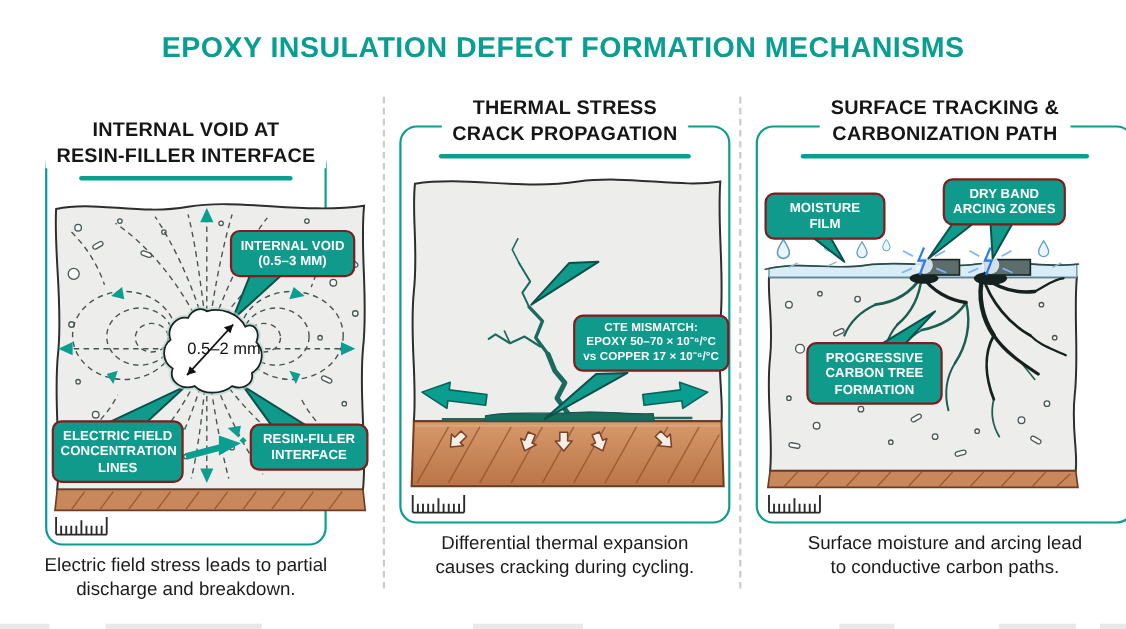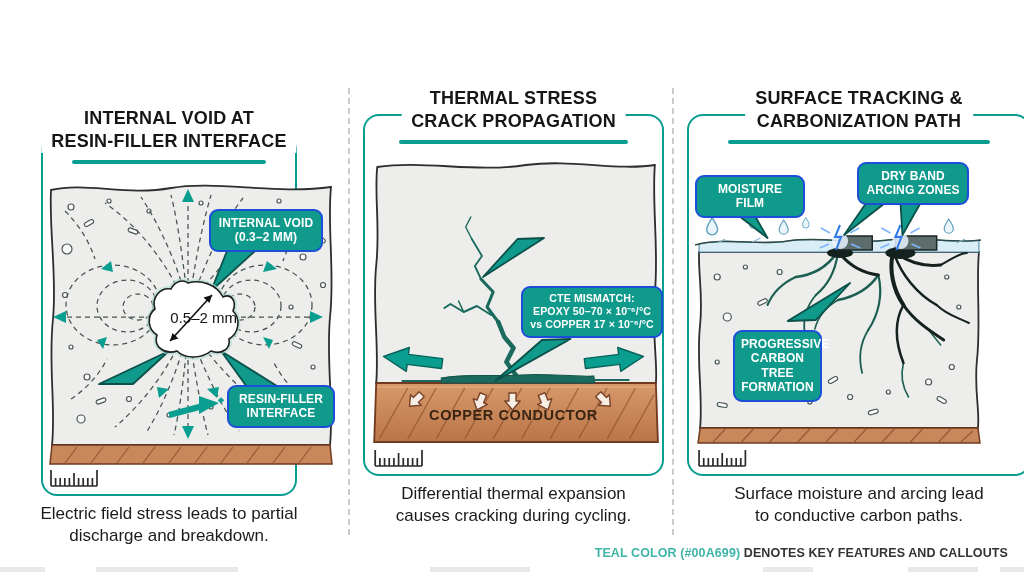--- a/index.html
+++ b/index.html
@@ -11,40 +11,41 @@
   .divider{position:absolute;top:88px;height:447px;width:0;border-left:2px dashed #C6CDCC;}
   .column{position:absolute;top:85px;height:487px;}
   .panel-box{position:absolute;top:29px;left:0;right:0;height:358px;
     border:2.5px solid #0A9E91;border-radius:16px;background:#fff;z-index:0;}
   .panel-title{position:absolute;top:2px;left:50%;transform:translateX(-50%);z-index:2;
     background:#fff;padding:0 10px;font-size:18px;font-weight:bold;color:#161616;
     text-align:center;line-height:1.28;white-space:pre-line;width:max-content;letter-spacing:0.2px;}
   .title-underline{position:absolute;top:55px;left:12%;width:76%;height:3.5px;
     background:#0A9E91;z-index:2;border-radius:2px;}
   .figure{position:absolute;top:60px;left:0;z-index:1;}
-  .callout{position:absolute;z-index:3;background:#0F9A8C;border:2px solid #1d4ed8;
+  .callout{position:absolute;z-index:3;background:#0F9A8C;border:2px solid #7f1d1d;
     border-radius:9px;color:#fff;font-weight:bold;font-size:12px;line-height:1.2;
     text-align:center;padding:5px 6px;white-space:pre-line;letter-spacing:0.1px;
     box-sizing:border-box;}
   .callout.small{font-size:10.6px;line-height:1.25;padding:4px 2px;}
   .void-label{position:absolute;z-index:2;text-align:right;font-size:15px;color:#111;}
   .conductor-label{position:absolute;z-index:2;left:0;right:0;text-align:center;
     font-size:14.5px;font-weight:bold;color:#3A2413;letter-spacing:0.6px;}
   .caption{position:absolute;top:398px;left:-12px;right:-12px;text-align:center;
     font-size:17px;line-height:1.32;color:#1b1b1b;white-space:pre-line;z-index:1;}
   .footer{position:absolute;top:546px;right:16px;font-size:12.5px;font-weight:bold;letter-spacing:0.1px;}
   .footer-teal{color:#3FB5A8;}
   .footer-rest{color:#333333;}
   .edge-artifact{position:absolute;top:567px;height:5px;background:#DCDCDC;opacity:0.65;}
 </style>
 </head>
 <body>
 
 <div class="stage">
 
+  <div class="main-title">EPOXY INSULATION DEFECT FORMATION MECHANISMS</div>
 
   <div class="divider" style="left:348px;"></div>
   <div class="divider" style="left:672px;"></div>
 
   <div class="column" style="left:41px;width:256px;margin-top:20px;">
     <div class="panel-box"></div>
     <div class="panel-title pre">INTERNAL VOID AT
 RESIN-FILLER INTERFACE</div>
     <div class="title-underline"></div>
 
@@ -177,21 +178,24 @@
         </g>
       </g>
 
       <g transform="translate(10,303)" stroke="#2B2B2B" stroke-width="1.7" fill="none">
         <path d="M0,18 H46 M0,18 V2 M4.6,18 V10 M9.2,18 V10 M13.8,18 V10 M18.4,18 V10 M23,18 V5 M27.6,18 V10 M32.2,18 V10 M36.8,18 V10 M41.4,18 V10 M46,18 V2"></path>
       </g>
     </svg>
 
     <div class="void-label" style="left:104px;top:204px;width:92px;">0.5–2 mm</div>
     <div class="callout" style="left:168px;top:104px;width:114px;">INTERNAL VOID
-(0.3–2 MM)</div>
+(0.5–3 MM)</div>
+    <div class="callout" style="left:6px;top:277px;width:120px;">ELECTRIC FIELD
+CONCENTRATION
+LINES</div>
     <div class="callout" style="left:186px;top:280px;width:108px;">RESIN-FILLER
 INTERFACE</div>
 
     <div class="caption">Electric field stress leads to partial
 discharge and breakdown.</div>
   </div>
 
   <div class="column" style="left:363px;width:301px;">
     <div class="panel-box"></div>
     <div class="panel-title pre">THERMAL STRESS
@@ -266,21 +270,20 @@
       </g>
 
       <g transform="translate(12,303)" stroke="#2B2B2B" stroke-width="1.7" fill="none">
         <path d="M0,18 H46 M0,18 V2 M4.6,18 V10 M9.2,18 V10 M13.8,18 V10 M18.4,18 V10 M23,18 V5 M27.6,18 V10 M32.2,18 V10 M36.8,18 V10 M41.4,18 V10 M46,18 V2"></path>
       </g>
     </svg>
 
     <div class="callout small" style="left:158px;top:201px;width:142px;">CTE MISMATCH:
 EPOXY 50–70 × 10⁻⁶/°C
 vs COPPER 17 × 10⁻⁶/°C</div>
-    <div class="conductor-label" style="top:322px;">COPPER CONDUCTOR</div>
 
     <div class="caption">Differential thermal expansion
 causes cracking during cycling.</div>
   </div>
 
   <div class="column" style="left:687px;width:298px;padding-left:46px;">
     <div class="panel-box"></div>
     <div class="panel-title pre">SURFACE TRACKING &amp;
 CARBONIZATION PATH</div>
     <div class="title-underline"></div>
@@ -427,29 +430,28 @@
       </g>
 
       <g transform="translate(12,303)" stroke="#2B2B2B" stroke-width="1.7" fill="none">
         <path d="M0,18 H46 M0,18 V2 M4.6,18 V10 M9.2,18 V10 M13.8,18 V10 M18.4,18 V10 M23,18 V5 M27.6,18 V10 M32.2,18 V10 M36.8,18 V10 M41.4,18 V10 M46,18 V2"></path>
       </g>
     </svg>
 
     <div class="callout" style="left:8px;top:90px;width:110px;">MOISTURE FILM</div>
     <div class="callout" style="left:170px;top:77px;width:112px;">DRY BAND
 ARCING ZONES</div>
-    <div class="callout" style="left:46px;top:245px;width:89px;">PROGRESSIVE
+    <div class="callout" style="left:46px;top:226px;width:124px;">PROGRESSIVE
 CARBON TREE
 FORMATION</div>
 
     <div class="caption">Surface moisture and arcing lead
 to conductive carbon paths.</div>
   </div>
 
-  <div class="footer"><span class="footer-teal">TEAL COLOR (#00A699)</span><span class="footer-rest"> DENOTES KEY FEATURES AND CALLOUTS</span></div>
 
   <div class="edge-artifact" style="left:0;width:45px;"></div>
   <div class="edge-artifact" style="left:96px;width:142px;"></div>
   <div class="edge-artifact" style="left:430px;width:100px;"></div>
   <div class="edge-artifact" style="left:763px;width:50px;"></div>
   <div class="edge-artifact" style="left:908px;width:70px;"></div>
   <div class="edge-artifact" style="left:1000px;width:24px;"></div>
 
 </div>
 

